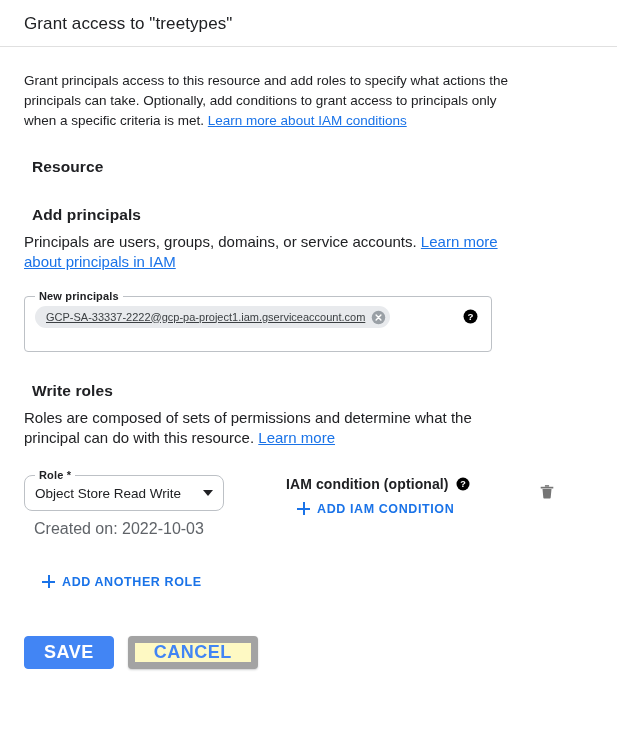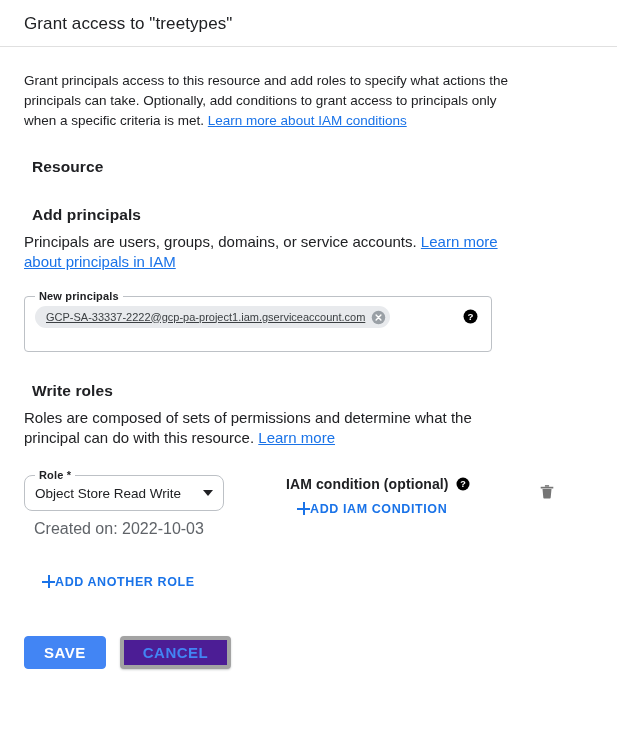--- a/index.html
+++ b/index.html
@@ -220,20 +220,21 @@
     width: 14px;
     height: 14px;
     display: block;
     cursor: pointer;
     flex: 0 0 auto;
   }
 
   .text-action {
     display: inline-flex;
     align-items: center;
+    gap: 7px;
     color: #1a73e8;
     font-size: 12.5px;
     font-weight: 700;
     letter-spacing: 0.6px;
     cursor: pointer;
     background: none;
     border: 0;
     padding: 0;
     font-family: inherit;
   }
@@ -278,41 +279,41 @@
 
   
   .footer {
     margin-top: 44px;
     display: flex;
     align-items: center;
     gap: 14px;
   }
   .btn {
     font-family: inherit;
-    font-size: 15px;
+    font-size: 18px;
     font-weight: 700;
     letter-spacing: 0.5px;
     border-radius: 4px;
     cursor: pointer;
     height: 33px;
     padding: 0 19px;
     box-sizing: border-box;
     display: inline-flex;
     align-items: center;
     justify-content: center;
   }
   .btn-primary {
     background: #4285f4;
     color: #ffffff;
     border: 1px solid #4285f4;
   }
   .btn-secondary {
-    background: #4c1d95;
+    background: #fef9c3;
     color: #4285f4;
-    border: 4px solid #a3a3a3;
+    border: 7px solid #a3a3a3;
     box-shadow: 0 1px 2px rgba(60,64,67,0.25);
   }
 </style>
 </head>
 <body>
 
 <div class="page-header">
   <div class="page-title">Grant access to "treetypes"</div>
 </div>
 

